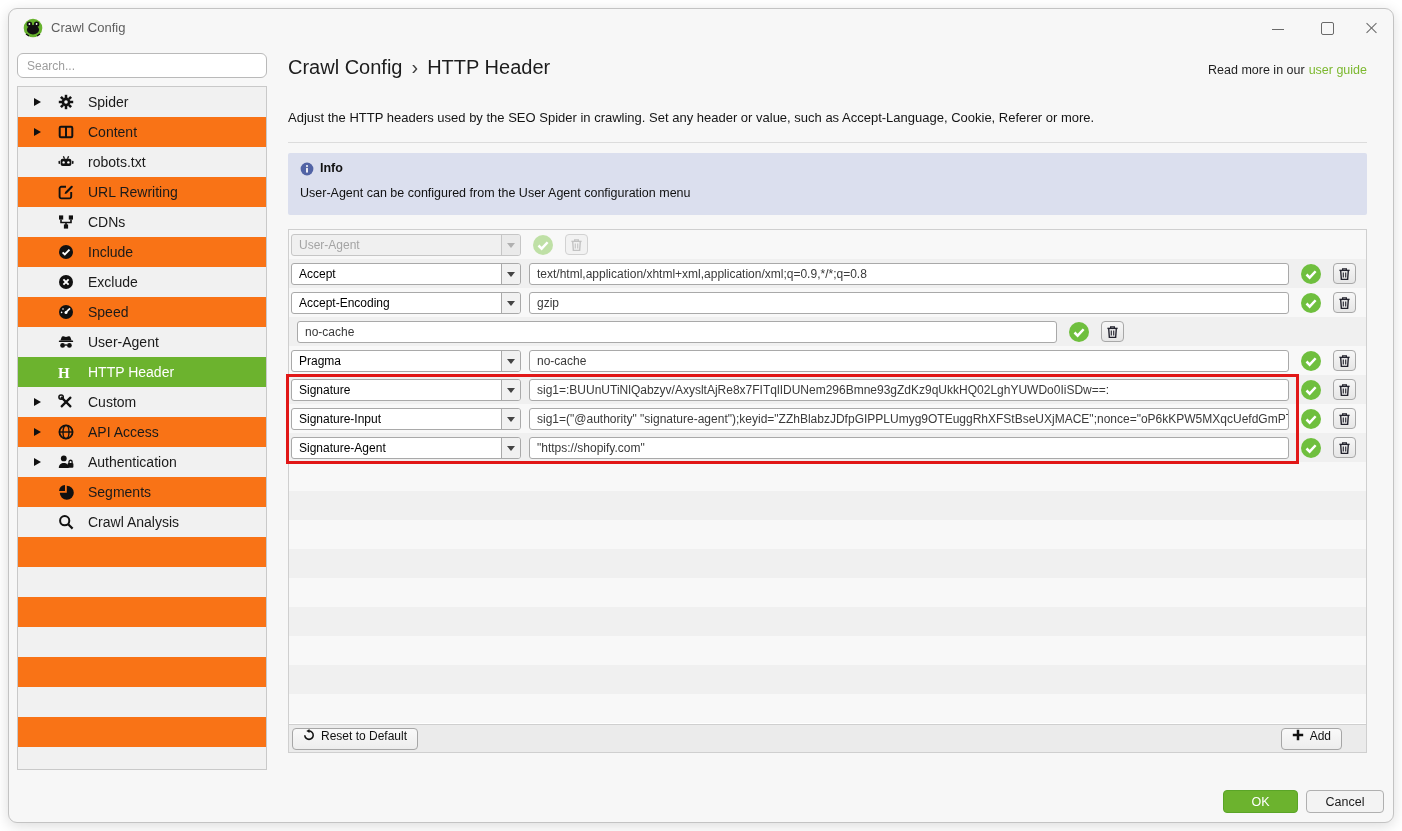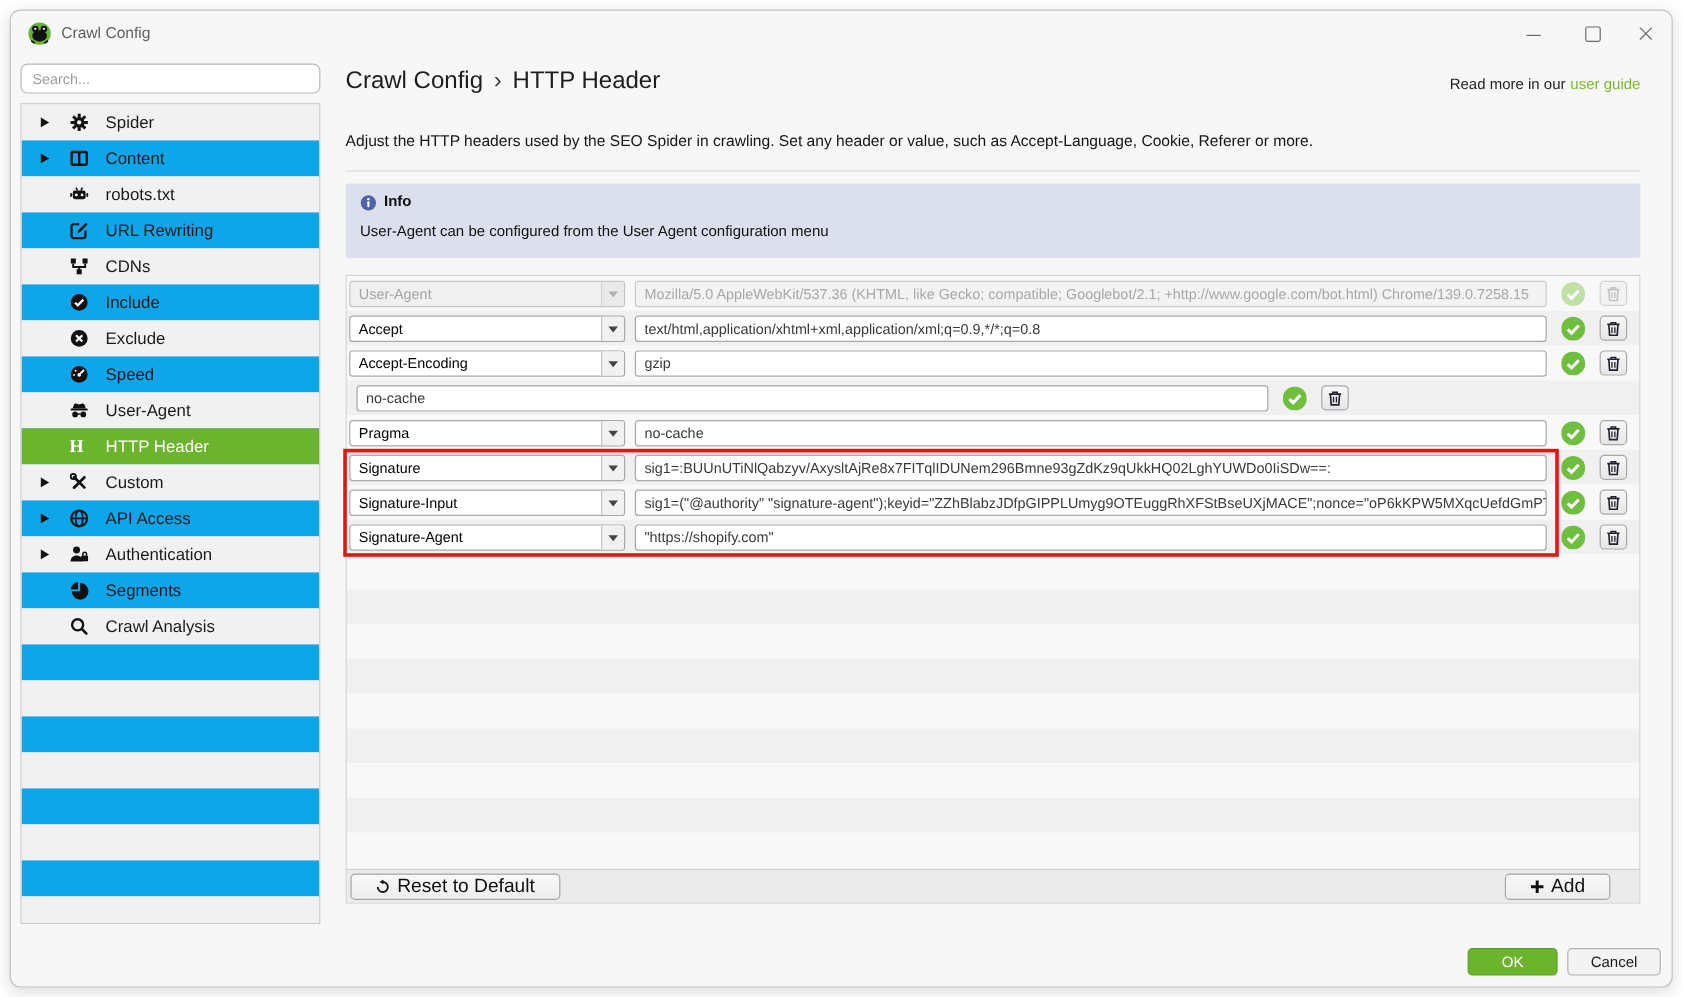--- a/index.html
+++ b/index.html
@@ -18,21 +18,21 @@
   .wc.close { left:1355px; }
   .wc.close::before, .wc.close::after { content:""; position:absolute; left:6.5px; top:0; height:14px; border-left:1.4px solid #6a6a6a; }
   .wc.close::before { transform:rotate(45deg); } .wc.close::after { transform:rotate(-45deg); }
 
   
   .search { position:absolute; left:8px; top:44px; width:250px; height:25px; border:1px solid #b9b9b9; border-radius:6px;
             padding:0 9px; font-size:12px; color:#333; background:#fff; outline:none; font-family:inherit; }
   .search::placeholder { color:#9e9e9e; }
   .sidebar { position:absolute; left:8px; top:77px; width:250px; height:684px; border:1px solid #c9c9c9; background:#fff; overflow:hidden; }
   .sb-stripe { position:absolute; left:0; right:0; height:30px; background:#f1f1f1; }
-  .sb-stripe.alt { background:#0ea5e9; }
+  .sb-stripe.alt { background:#f97316; }
   .sb-item { position:absolute; inset:0; cursor:pointer; }
   .sb-item.selected { background:#6cb32e; }
   .sb-arrow { position:absolute; left:16px; top:11px; width:0; height:0;
               border-left:7px solid #111; border-top:4.5px solid transparent; border-bottom:4.5px solid transparent; }
   .sb-icon { position:absolute; left:40px; top:7px; width:16px; height:16px; }
   .sb-icon svg { width:16px; height:16px; display:block; }
   .hletter { font-family:"Liberation Serif", serif; font-weight:bold; font-size:15px; color:#111; line-height:16px; }
   .selected .hletter { color:#fff; }
   .sb-label { position:absolute; left:70px; top:0; line-height:30px; font-size:14px; color:#1a1a1a; white-space:nowrap; }
   .sb-item.selected .sb-label { color:#fff; }
@@ -77,21 +77,21 @@
   .row.disabled .dd-btn { background:#eaeaea; border-color:#c6c6c6; }
   .row.disabled .dd-btn::after { border-top-color:#b0b0b0; }
   .row.disabled .val { background:#f3f3f3; border-color:#cbcbcb; color:#a8a8a8; }
   .row.disabled .check { color:#bfe0a6; }
   .row.disabled .trash { border-color:#d2d2d2; background:#f2f2f2; color:#c3c3c3; }
   .redbox { position:absolute; left:-3px; top:144px; width:1013px; height:90px; border:3px solid #e11717; z-index:6; pointer-events:none; }
 
   .bottombar { position:absolute; left:0; right:0; bottom:0; height:28px; background:#ebebeb; border-top:1px solid #cfcfcf;
                display:flex; align-items:center; }
   .btn { height:22px; border:1px solid #a6a6a6; border-radius:4px; background:linear-gradient(#f9f9f9,#ededed);
-         font-size:16px; color:#111; font-family:inherit; display:flex; align-items:center; gap:6px; padding:0 20px; cursor:pointer; }
+         font-size:12px; color:#111; font-family:inherit; display:flex; align-items:flex-start; gap:6px; padding:0 10px; cursor:pointer; }
   .btn.reset { margin-left:3px; }
   .btn.add { position:absolute; right:24px; }
   .btn svg { width:12px; height:12px; display:block; }
 
   
   .ok { position:absolute; left:1214px; top:781px; width:75px; height:23px; background:#6cb32e; border:1px solid #5aa527;
         border-radius:4px; color:#fff; font-size:12.5px; font-family:inherit; cursor:pointer; }
   .cancel { position:absolute; left:1297px; top:781px; width:78px; height:23px; background:#f3f3f3; border:1px solid #b0b0b0;
             border-radius:4px; color:#1a1a1a; font-size:12.5px; font-family:inherit; cursor:pointer; }
 </style>
@@ -350,21 +350,20 @@
     <div class="info-text">User-Agent can be configured from the User Agent configuration menu</div>
   </div>
 
   <div class="list" id="rowlist">
 
   <div class="row even disabled" style="top: 0px;">
     <div class="dd">
       <span class="dd-label">User-Agent</span>
       <span class="dd-btn"></span>
     </div>
-    <div class="val">Mozilla/5.0 AppleWebKit/537.36 (KHTML, like Gecko; compatible; Googlebot/2.1; +http://www.google.com/bot.html) Chrome/139.0.7258.15</div>
     <span class="check">
           <svg viewBox="0 0 16 16">
             <circle cx="8" cy="8" r="8" fill="currentColor"></circle>
             <path d="M4.4 8.4l2.5 2.5 4.8-5.1" fill="none" stroke="#fff" stroke-width="2"></path>
           </svg>
         </span>
     <button class="trash">
           <span>
             <svg viewBox="0 0 14 15">
               <path d="M1.5 3.6h11" stroke="currentColor" stroke-width="1.5" fill="none"></path>

